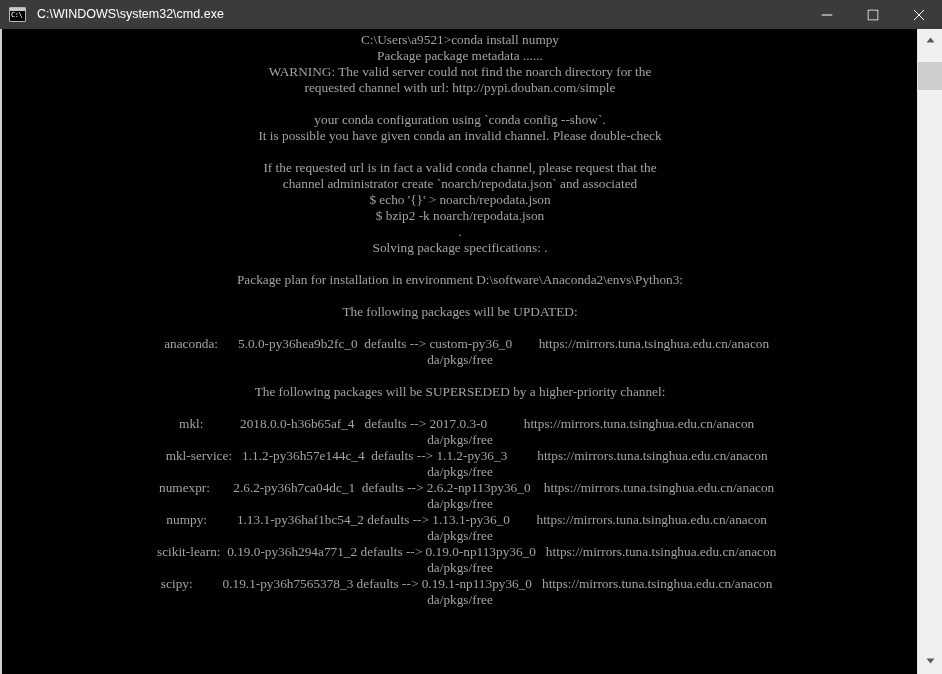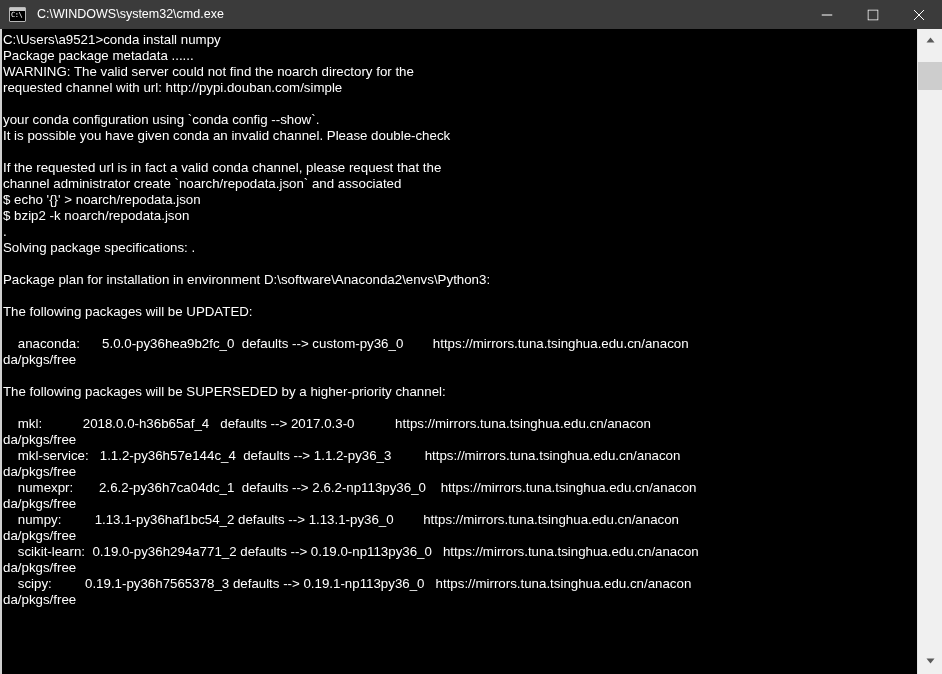--- a/index.html
+++ b/index.html
@@ -15,20 +15,21 @@
     font-family: "DejaVu Sans Mono", monospace;
   }
 
   #window {
     position: relative;
     width: 942px;
     height: 674px;
     background: #000000;
     box-sizing: border-box;
     overflow: hidden;
+    text-align: center;
   }
 
   
   #titlebar {
     position: absolute;
     left: 0; top: 0;
     width: 942px;
     height: 29px;
     background: #3b3b3b;
     display: flex;
@@ -125,25 +126,25 @@
     left: 2px;
     top: 0;
     width: 915px;
     height: 645px;
     background: #000000;
     overflow: hidden;
     padding: 3px 0 0 0;
     box-sizing: border-box;
   }
   .line {
-    font-family: Liberation Sans, sans-serif;
+    font-family: Liberation Serif, serif;
     font-size: 13.3px;
     line-height: 16px;
     height: 16px;
-    color: #ffffff;
+    color: #a3a3a3;
     white-space: pre;
     letter-spacing: 0px;
     padding-left: 1px;
   }
 
   
   #scrollbar {
     position: absolute;
     left: 917px;
     top: 0;

